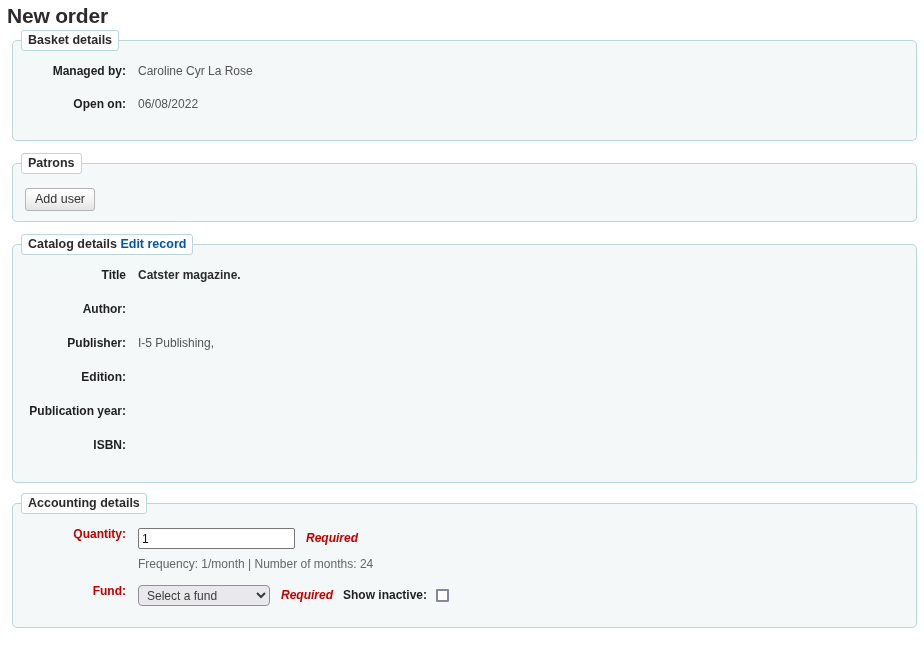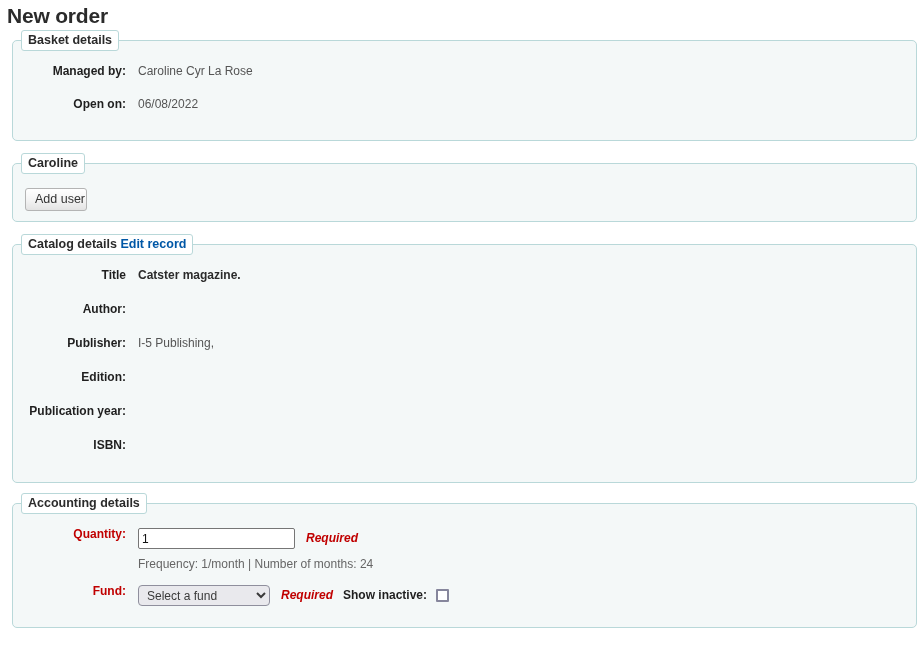--- a/index.html
+++ b/index.html
@@ -123,21 +123,21 @@
     height: 13px;
     margin: 0;
     border: 2px solid #86869c;
     background: #ffffff;
     border-radius: 1px;
   }
 
   .btn {
     box-sizing: border-box;
     display: inline-block;
-    padding: 3px 1px 4px 9px;
+    padding: 3px 9px 4px 9px;
     font-family: "Liberation Sans", sans-serif;
     font-size: 12.5px;
     color: #333333;
     border: 1px solid #b4b4b4;
     border-radius: 3px;
     background: linear-gradient(to bottom, #ffffff 0%, #f3f3f3 55%, #e3e3e3 100%);
     cursor: pointer;
     line-height: 14px;
   }
 
@@ -180,21 +180,21 @@
 
   <div class="row">
     <div class="row-label">Open on:</div>
     <div class="row-value">06/08/2022</div>
   </div>
 </fieldset>
 
 <div class="gap-2"></div>
 
 <fieldset class="rows r-patrons">
-  <legend>Caroline</legend>
+  <legend>Patrons</legend>
   <div class="gap-1"></div>
 
   <div class="row">
     <div class="row-value">
       <button type="button" class="btn">Add user</button>
     </div>
   </div>
 </fieldset>
 
 <div class="gap-2"></div>

